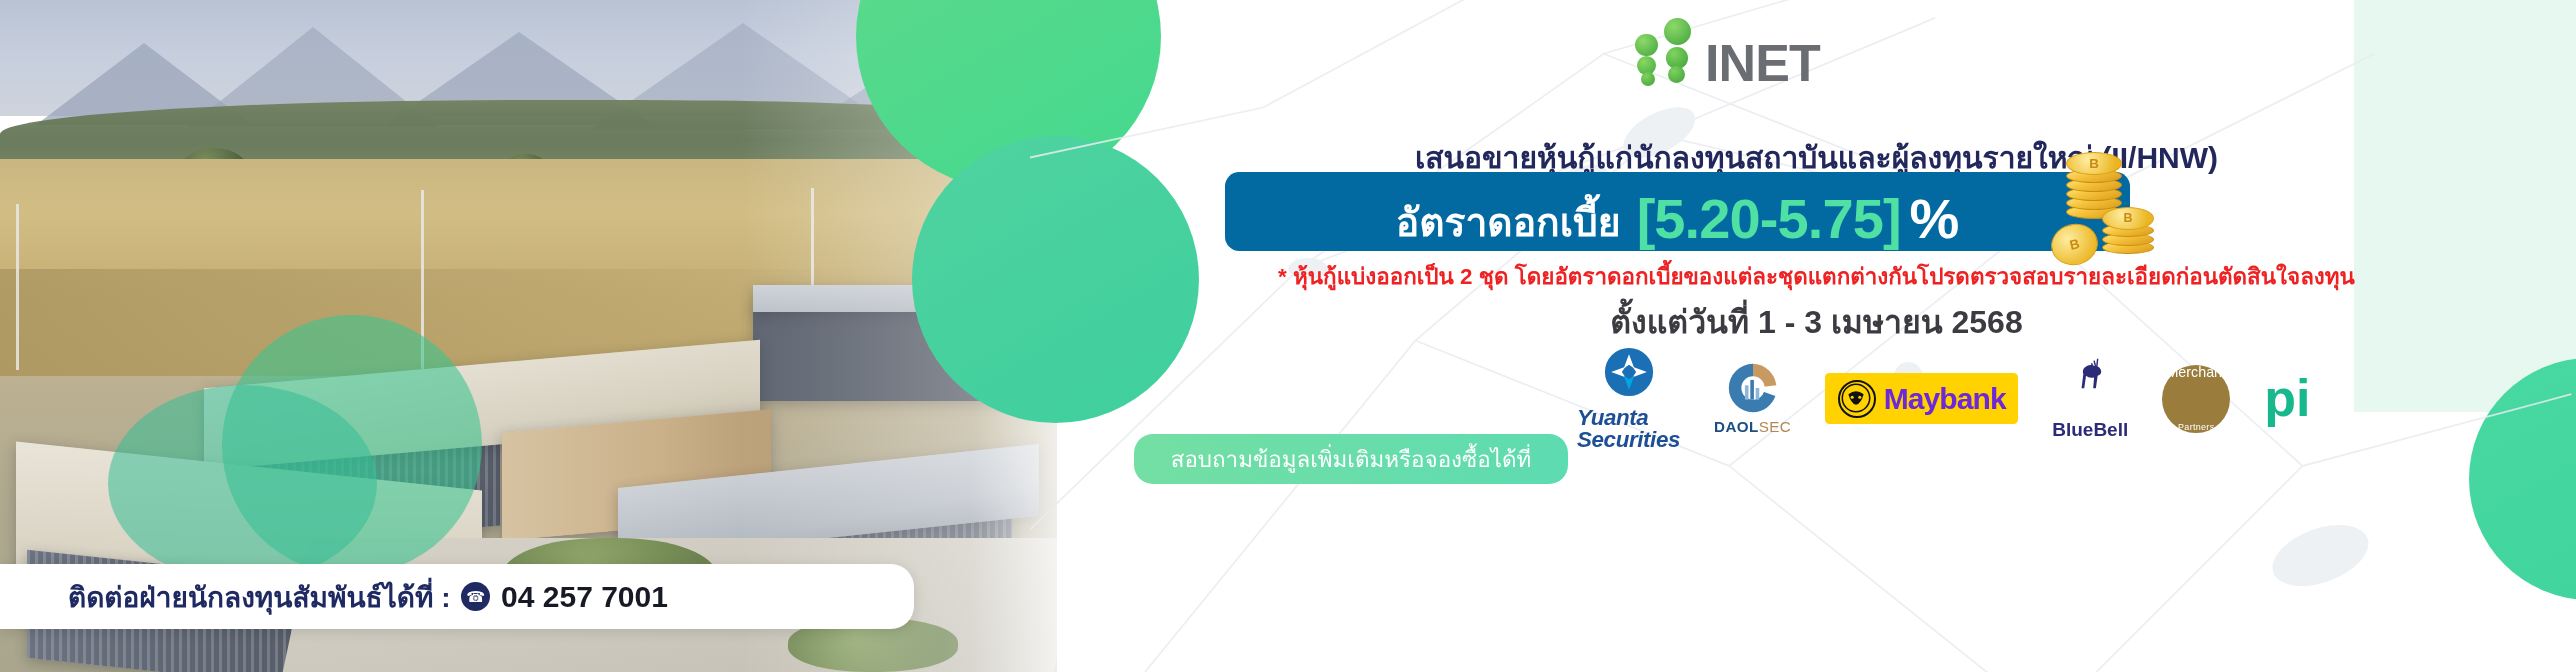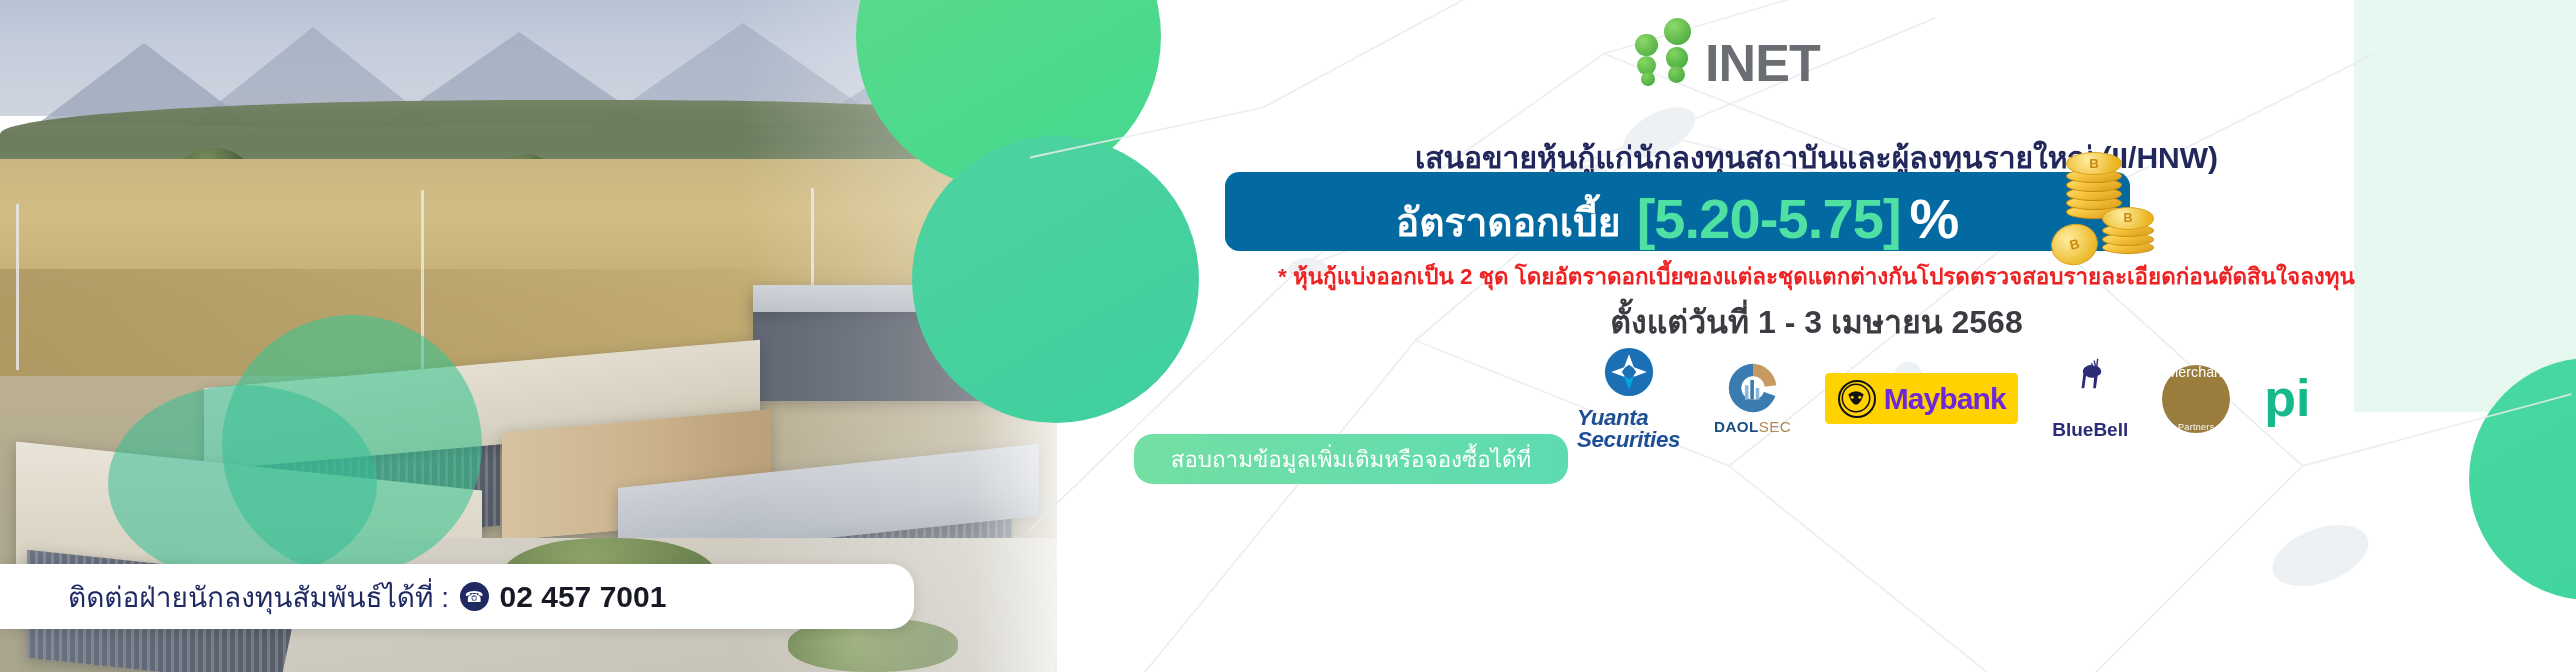--- a/index.html
+++ b/index.html
@@ -268,21 +268,21 @@
     background:#ffffff;
     border-top-right-radius:23px;
     border-bottom-right-radius:23px;
     display:flex; align-items:center;
     box-shadow: 0 2.7px 12.5px rgba(0,0,0,.12);
   }
   #contact-inner {
     display:flex; align-items:center; gap:10.8px;
     margin-left:68px;
   }
-  #contact-label { font-size:28px; font-weight:normal; color:#1f2a63; }
+  #contact-label { font-size:28px; font-weight:bold; color:#1f2a63; }
   #phone-icon {
     width:29px; height:29px; border-radius:50%;
     background:#1f2a63; color:#fff;
     display:flex; align-items:center; justify-content:center;
     font-size:15.2px;
   }
   #phone-number { font-size:30px; font-weight:bold; color:#171a25; letter-spacing:0px; }
 </style>
 </head>
 <body>
@@ -465,18 +465,18 @@
         <div id="pi-text">pi</div>
       </div>
 
     </div>
   </div>
 
   <div id="contact-box">
     <div id="contact-inner">
       <span id="contact-label">ติดต่อฝ่ายนักลงทุนสัมพันธ์ได้ที่ :</span>
       <span id="phone-icon">☎</span>
-      <span id="phone-number">02 457 7001</span>
+      <span id="phone-number">04 257 7001</span>
     </div>
   </div>
 
 </div>
 
 
 </body></html>

